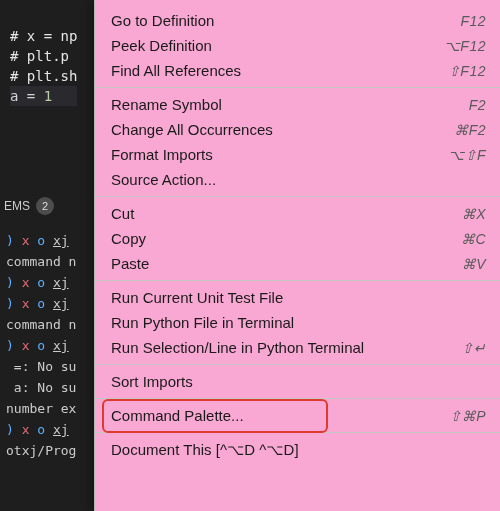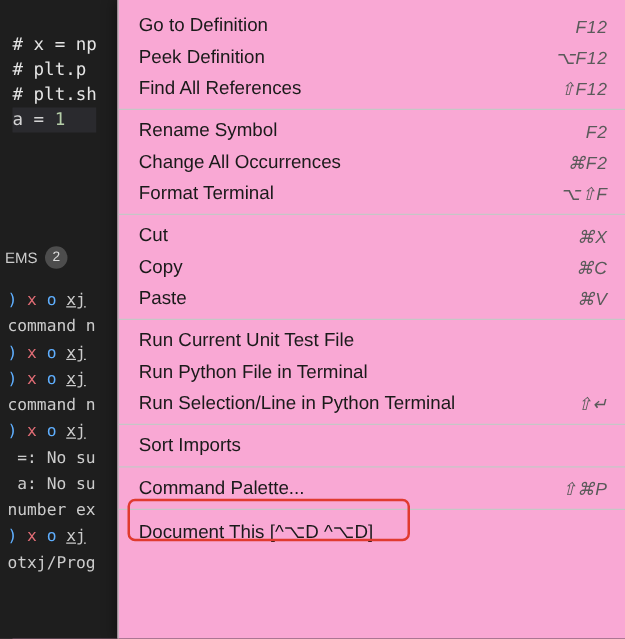--- a/index.html
+++ b/index.html
@@ -84,22 +84,26 @@
   <div class="sep"></div>
   <div class="item">
     <span class="label">Rename Symbol</span>
     <span class="shortcut">F2</span>
   </div>
   <div class="item">
     <span class="label">Change All Occurrences</span>
     <span class="shortcut">⌘F2</span>
   </div>
   <div class="item">
-    <span class="label">Format Terminal</span>
+    <span class="label">Format Imports</span>
     <span class="shortcut">⌥⇧F</span>
+  </div>
+  <div class="item">
+    <span class="label">Source Action...</span>
+    <span class="shortcut"></span>
   </div>
   <div class="sep"></div>
   <div class="item">
     <span class="label">Cut</span>
     <span class="shortcut">⌘X</span>
   </div>
   <div class="item">
     <span class="label">Copy</span>
     <span class="shortcut">⌘C</span>
   </div>

